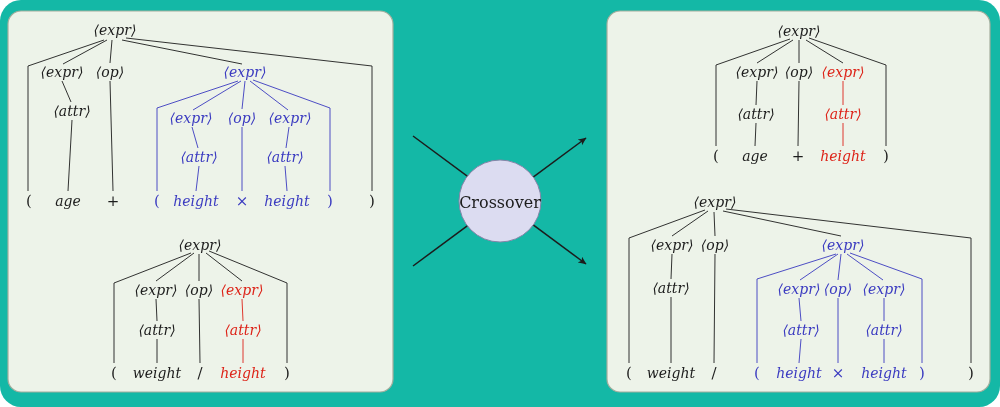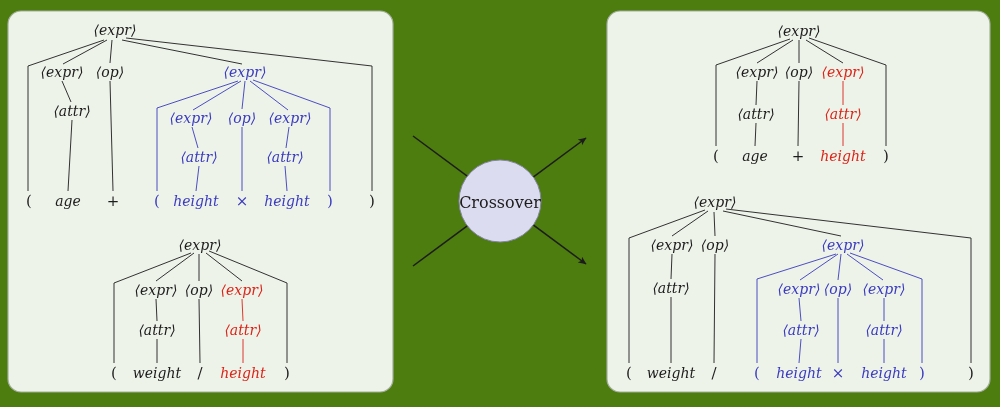--- a/index.html
+++ b/index.html
@@ -1,16 +1,16 @@
 <!DOCTYPE html>
 <html><head>
 <meta charset="utf-8">
 <style>
   html,body{margin:0;padding:0;background:#ffffff;}
-  .stage{position:relative;width:1000px;height:407px;background:#4d7c0f;overflow:hidden;}
+  .stage{position:relative;width:1000px;height:407px;background:#14b8a6;overflow:hidden;border-radius:21px;}
   svg text{font-family:"DejaVu Serif","DejaVu Sans",serif;}
 </style>
 </head>
 <body>
 
 <div class="stage">
   <svg id="diagram" width="1000" height="407" viewBox="0 0 1000 407">
     <defs>
       <marker id="ah" markerWidth="9" markerHeight="8" refX="7.5" refY="3.5" orient="auto" markerUnits="userSpaceOnUse">
         <path d="M0,0 L8,3.5 L0,7 L2.2,3.5 Z" fill="#1c1c1c"></path>

